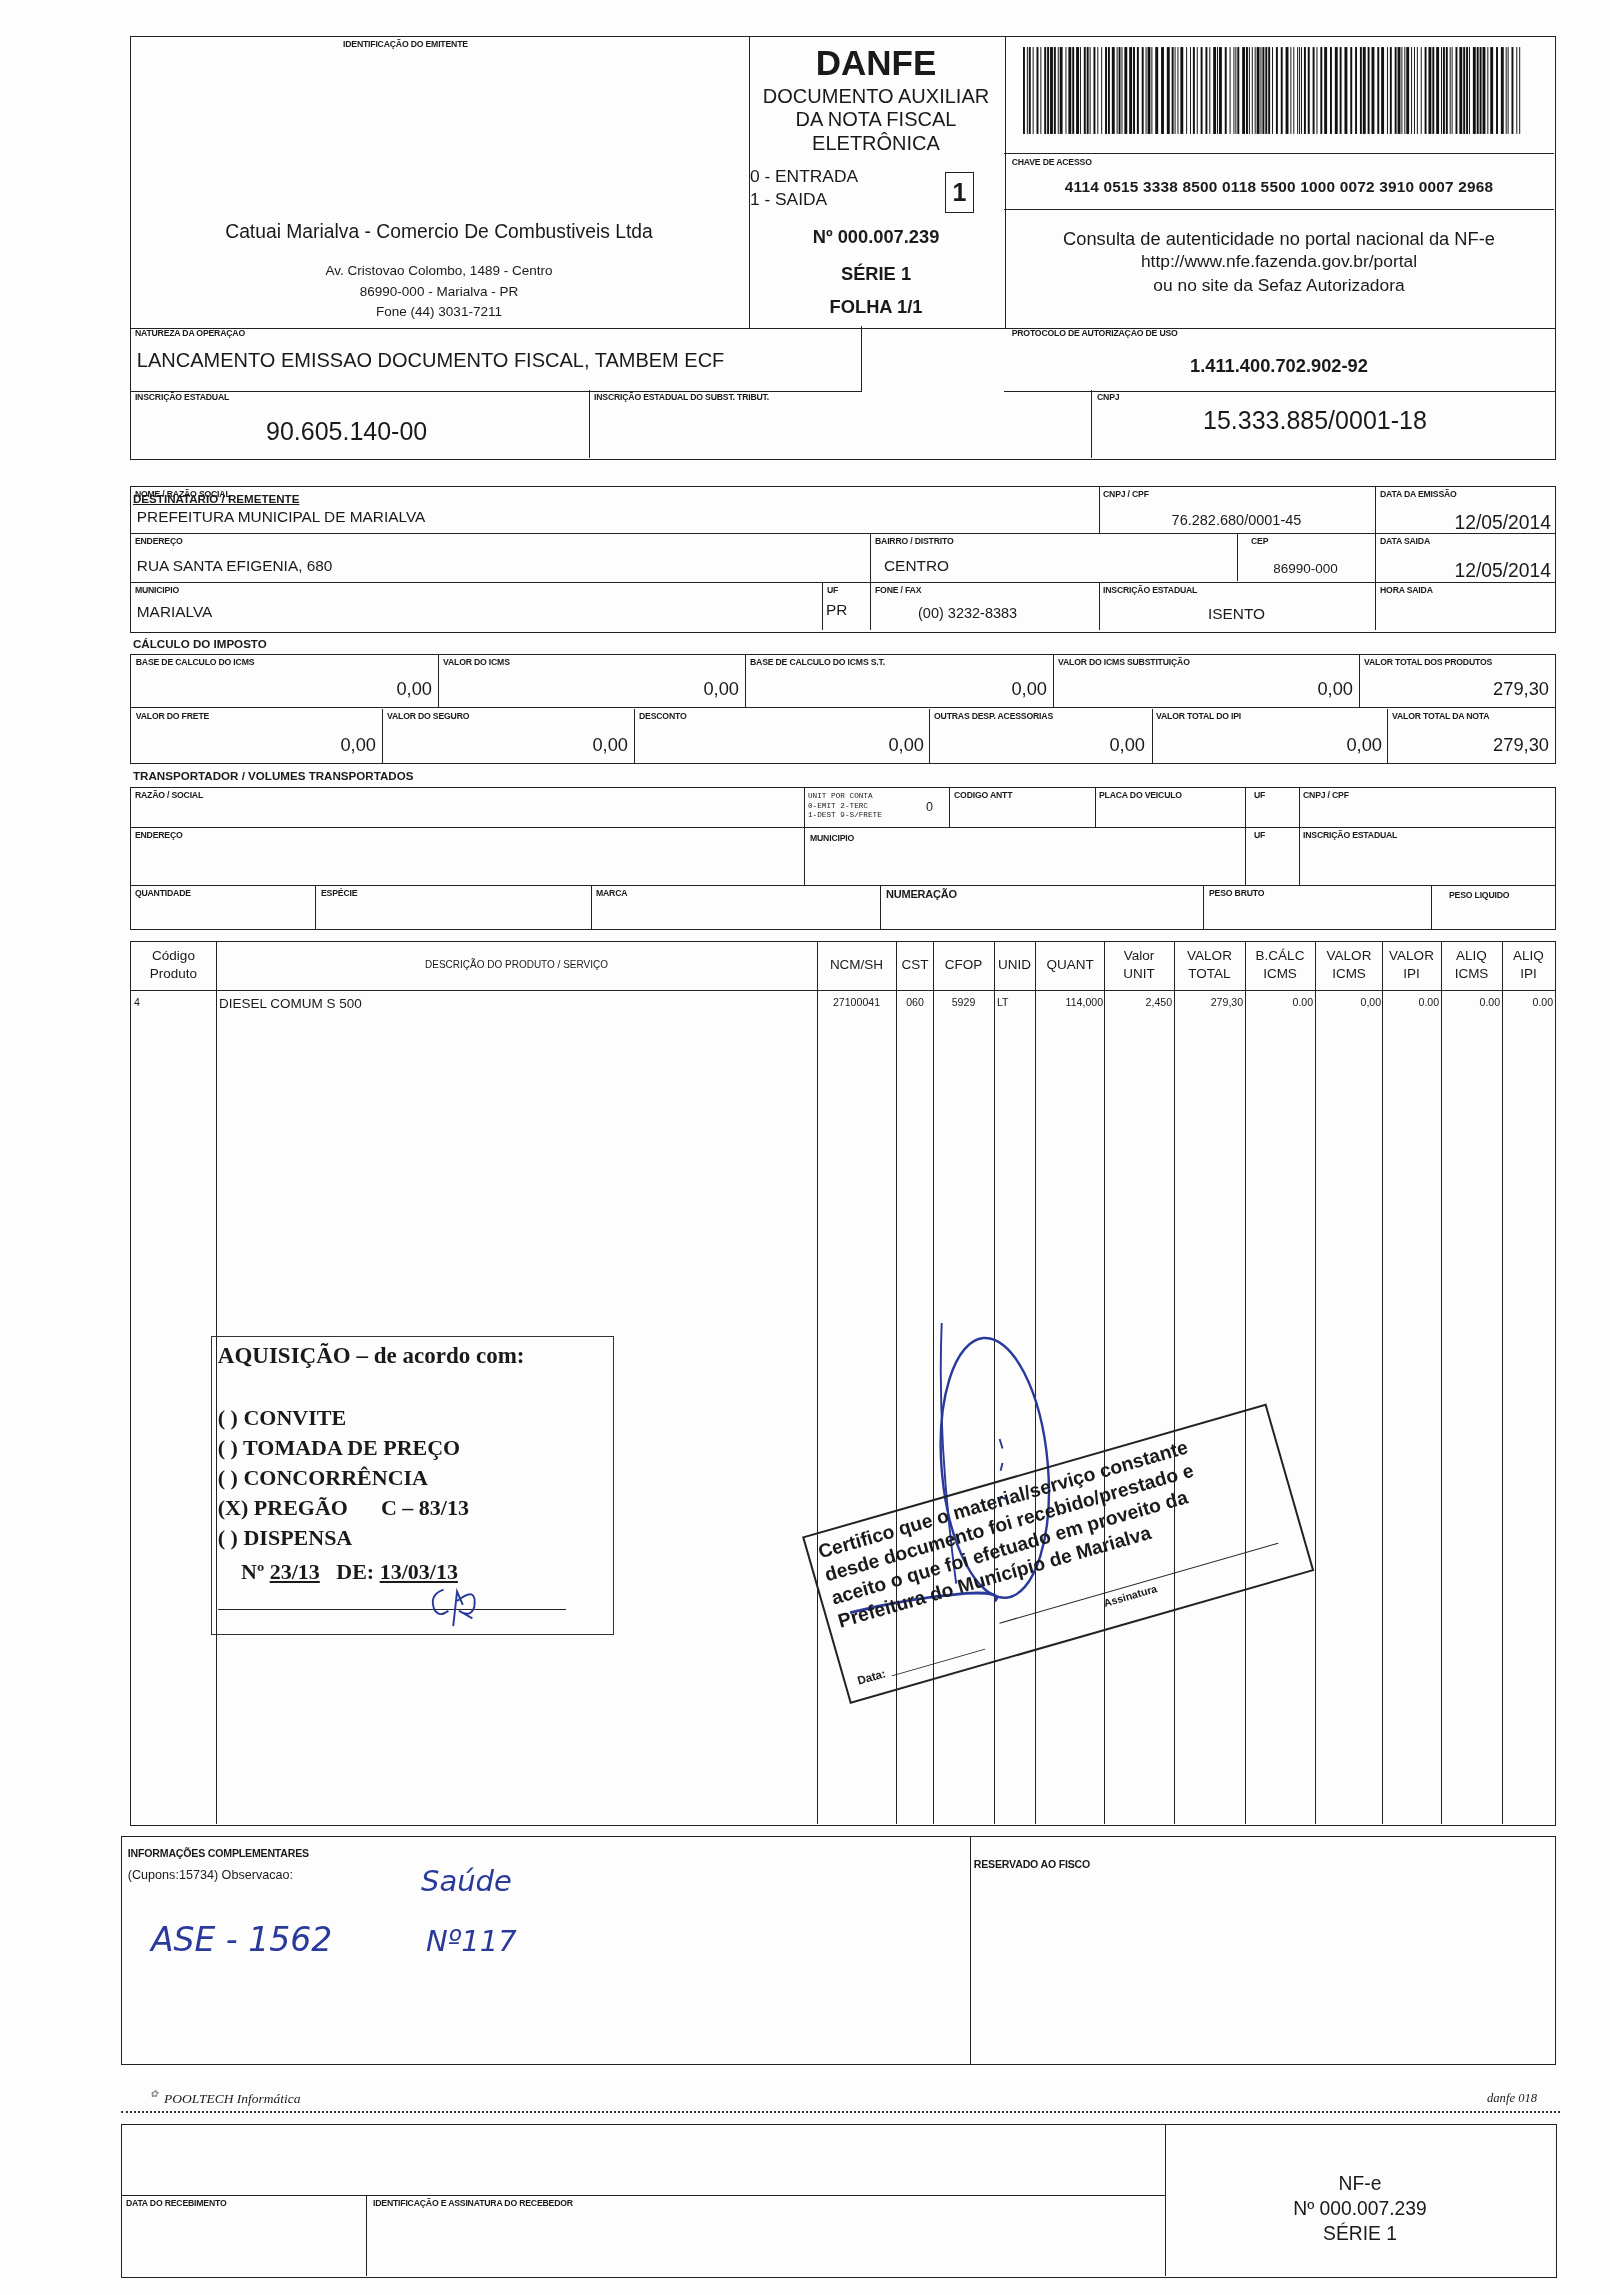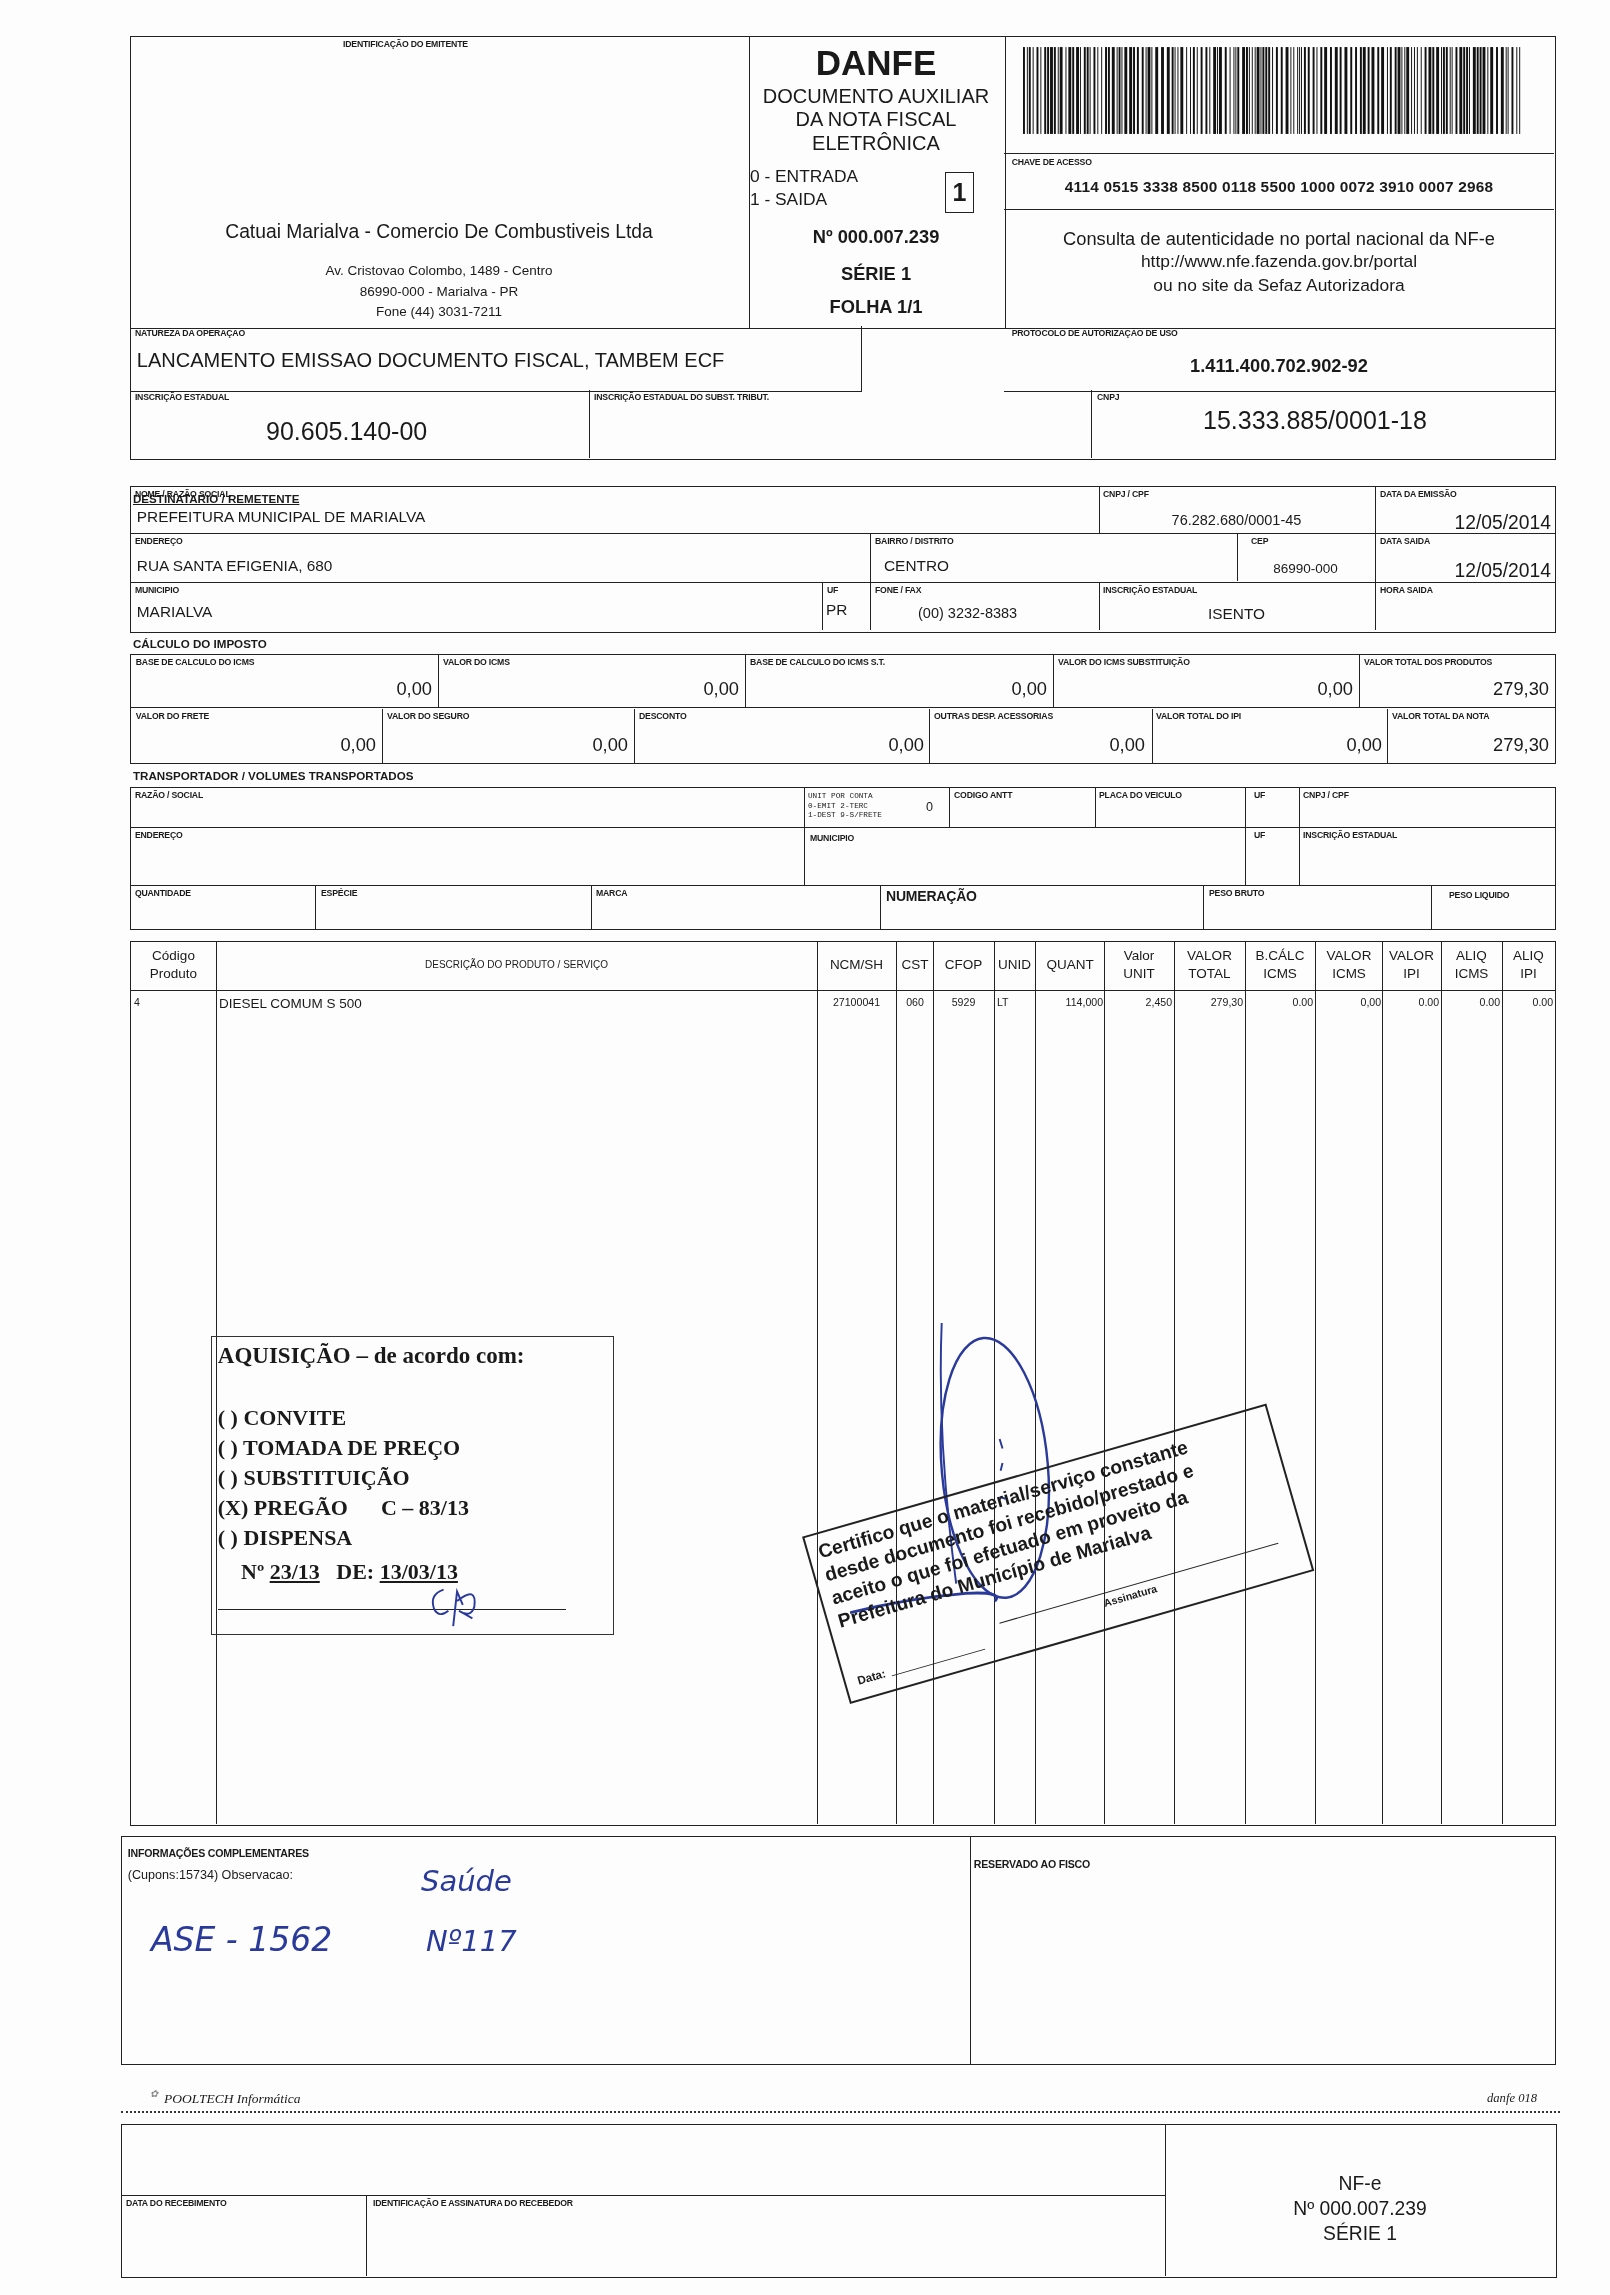--- a/index.html
+++ b/index.html
@@ -307,21 +307,21 @@
   <div class="lbl" style="left:1123px;top:42px;font-size:8.7px;">UF</div>
   <div class="lbl" style="left:1172px;top:42px;font-size:8.7px;">INSCRIÇÃO ESTADUAL</div>
   <div class="hline" style="left:0;width:1424px;top:97px;border-top-width:1.4px;"></div>
 
   <div class="lbl" style="left:3.9px;top:100px;font-size:8.7px;">QUANTIDADE</div>
   <div class="vline" style="left:184px;top:97px;height:44px;"></div>
   <div class="lbl" style="left:190px;top:100px;font-size:8.7px;">ESPÉCIE</div>
   <div class="vline" style="left:460px;top:97px;height:44px;"></div>
   <div class="lbl" style="left:465px;top:100px;font-size:8.7px;">MARCA</div>
   <div class="vline" style="left:749px;top:97px;height:44px;"></div>
-  <div class="lbl" style="left:755px;top:100px;font-size:14px;">NUMERAÇÃO</div>
+  <div class="lbl" style="left:755px;top:100px;font-size:11px;">NUMERAÇÃO</div>
   <div class="vline" style="left:1072px;top:97px;height:44px;"></div>
   <div class="lbl" style="left:1078px;top:100px;font-size:8.7px;">PESO BRUTO</div>
   <div class="vline" style="left:1300px;top:97px;height:44px;"></div>
   <div class="lbl" style="left:1318px;top:102px;font-size:8.7px;">PESO LIQUIDO</div>
 </div>
 
 <div class="abs b" id="produtos" style="left:130px;top:941px;width:1426px;height:885px;">
 <div class="hline" style="left:0;width:1424px;top:48px;"></div>
     <div class="val" style="left:0px;width:85px;text-align:center;top:4.8px;font-size:13.5px;line-height:18.3px;white-space:normal;">
       <div>Código</div>
@@ -400,21 +400,21 @@
     <div class="val" style="left:1251px;width:59px;box-sizing:border-box;padding-right:1.9px;text-align:right;top:54px;font-size:10.6px;">0.00</div>
     <div class="val" style="left:1310px;width:61px;box-sizing:border-box;padding-right:1.9px;text-align:right;top:54px;font-size:10.6px;">0.00</div>
     <div class="val" style="left:1371px;width:53px;box-sizing:border-box;padding-right:1.9px;text-align:right;top:54px;font-size:10.6px;">0.00</div>
   </div>
 
 <div class="abs serif" style="left:211px;top:1336px;width:403px;height:299px;border:1.9px solid #333;background:transparent;">
   <div class="val" style="left:5.8px;top:5.8px;font-size:23px;font-weight:bold;font-family:'Liberation Serif',serif;">AQUISIÇÃO – de acordo com:</div>
   <div id="aq-options" class="abs" style="left:5.8px;top:66px;width:348px;">
       <div style="font-size:22px;font-weight:bold;line-height:30px;font-family:'Liberation Serif',serif;white-space:pre;">( ) CONVITE</div>
       <div style="font-size:22px;font-weight:bold;line-height:30px;font-family:'Liberation Serif',serif;white-space:pre;">( ) TOMADA DE PREÇO</div>
-      <div style="font-size:22px;font-weight:bold;line-height:30px;font-family:'Liberation Serif',serif;white-space:pre;">( ) SUBSTITUIÇÃO</div>
+      <div style="font-size:22px;font-weight:bold;line-height:30px;font-family:'Liberation Serif',serif;white-space:pre;">( ) CONCORRÊNCIA</div>
       <div style="font-size:22px;font-weight:bold;line-height:30px;font-family:'Liberation Serif',serif;white-space:pre;">(X) PREGÃO      C – 83/13</div>
       <div style="font-size:22px;font-weight:bold;line-height:30px;font-family:'Liberation Serif',serif;white-space:pre;">( ) DISPENSA</div>
     </div>
   <div class="val" style="left:29px;top:222px;font-size:22px;font-weight:bold;font-family:'Liberation Serif',serif;">
     <span>Nº</span>
     <span style="text-decoration:underline;margin-right:11px;">23/13</span>
     <span>DE:</span>
     <span style="text-decoration:underline;">13/03/13</span>
   </div>
   <div class="hline" style="left:5.8px;width:348px;top:272px;border-top-width:1.4px;"></div>

